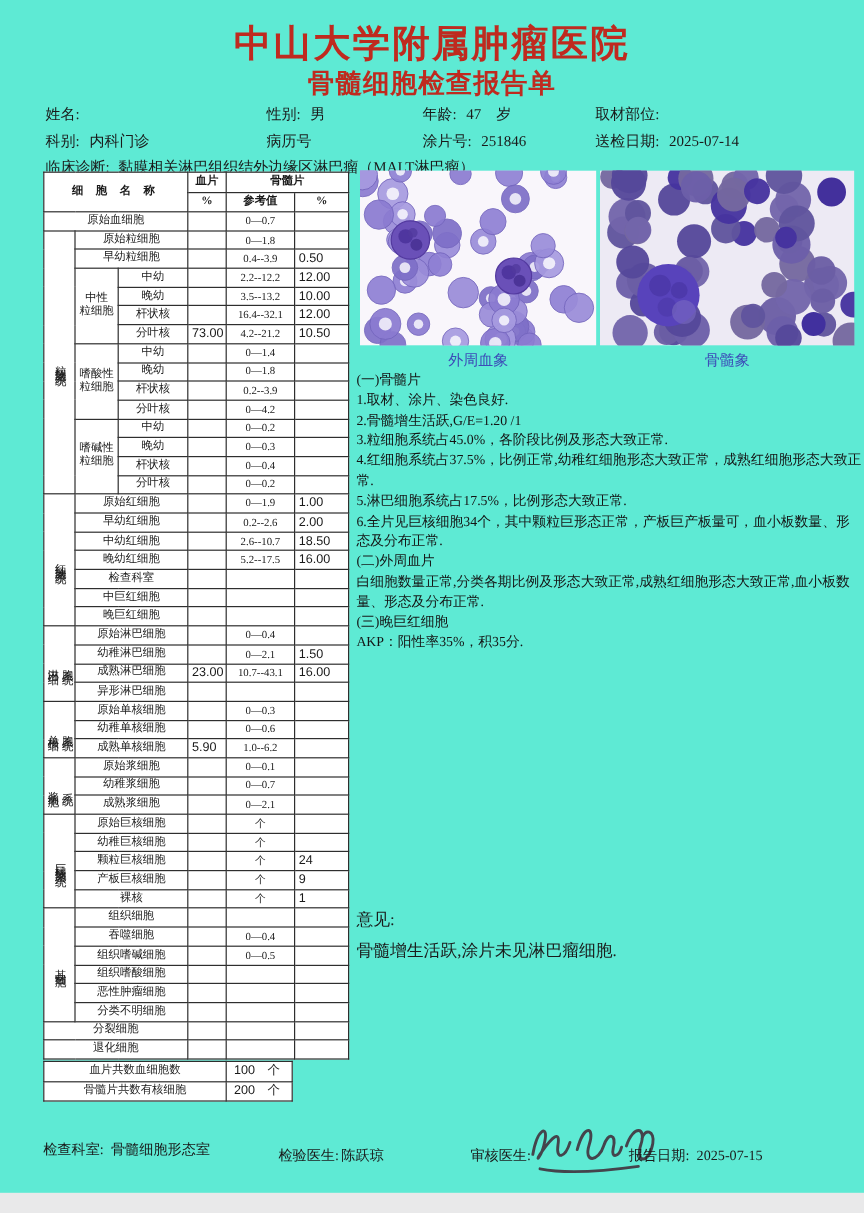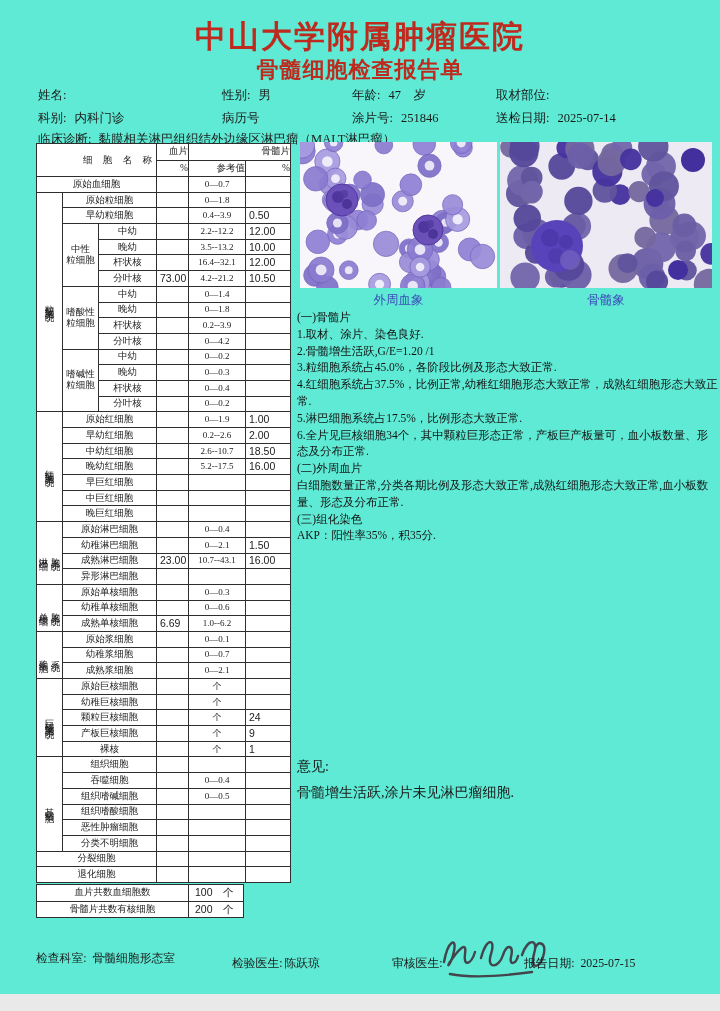--- a/index.html
+++ b/index.html
@@ -15,21 +15,21 @@
   .field{font-size:12.5px;white-space:nowrap;}
   .field .v{margin-left:8px;}
   .diag{font-size:12.5px;white-space:nowrap;}
 
   
   table{border-collapse:collapse;table-layout:fixed;background:#fff;}
   #cells-table{width:254px;}
   #cells-table th,#cells-table td,
   #summary-table td{border:1px solid #2e2e2e;padding:0;overflow:hidden;white-space:nowrap;
         text-align:center;font-size:9.5px;line-height:11px;font-weight:normal;}
-  #cells-table th{height:15.5px;font-weight:normal;text-align:right;}
+  #cells-table th{height:15.5px;font-weight:bold;}
   #cells-table td{height:14.7px;}
   #cells-table .hname{letter-spacing:4px;}
   #cells-table td.b,#cells-table td.p{font-family:"Liberation Sans","DejaVu Sans",sans-serif;
         font-size:10.5px;text-align:left;padding-left:3px;}
   #cells-table td.r{font-size:9px;}
   .vert{writing-mode:vertical-lr;text-orientation:upright;letter-spacing:2px;line-height:12px;
         margin:0 auto;font-size:9.5px;}
   td.s{font-size:9.5px;line-height:12px;white-space:normal;}
   
   #summary-table{width:207px;margin-top:-1px;}
@@ -230,21 +230,21 @@
           <td class="r">2.6--10.7</td>
           <td class="p">18.50</td>
         </tr>
         <tr>
           <td colspan="2" class="n">晚幼红细胞</td>
           <td class="b"></td>
           <td class="r">5.2--17.5</td>
           <td class="p">16.00</td>
         </tr>
         <tr>
-          <td colspan="2" class="n">早巨红细胞</td>
+          <td colspan="2" class="n">检查科室</td>
           <td class="b"></td>
           <td class="r"></td>
           <td class="p"></td>
         </tr>
         <tr>
           <td colspan="2" class="n">中巨红细胞</td>
           <td class="b"></td>
           <td class="r"></td>
           <td class="p"></td>
         </tr>
@@ -291,21 +291,21 @@
           <td class="p"></td>
         </tr>
         <tr>
           <td colspan="2" class="n">幼稚单核细胞</td>
           <td class="b"></td>
           <td class="r">0—0.6</td>
           <td class="p"></td>
         </tr>
         <tr>
           <td colspan="2" class="n">成熟单核细胞</td>
-          <td class="b">6.69</td>
+          <td class="b">5.90</td>
           <td class="r">1.0--6.2</td>
           <td class="p"></td>
         </tr>
         <tr>
           <td rowspan="3" class="g">
             <div class="vert">浆细胞<br>系统</div>
           </td>
           <td colspan="2" class="n">原始浆细胞</td>
           <td class="b"></td>
           <td class="r">0—0.1</td>
@@ -587,21 +587,21 @@
   <div class="abs findings" style="left:297px;top:309px;">
       <div>(一)骨髓片</div>
       <div>1.取材、涂片、染色良好.</div>
       <div>2.骨髓增生活跃,G/E=1.20 /1</div>
       <div>3.粒细胞系统占45.0%，各阶段比例及形态大致正常.</div>
       <div>4.红细胞系统占37.5%，比例正常,幼稚红细胞形态大致正常，成熟红细胞形态大致正常.</div>
       <div>5.淋巴细胞系统占17.5%，比例形态大致正常.</div>
       <div>6.全片见巨核细胞34个，其中颗粒巨形态正常，产板巨产板量可，血小板数量、形态及分布正常.</div>
       <div>(二)外周血片</div>
       <div>白细胞数量正常,分类各期比例及形态大致正常,成熟红细胞形态大致正常,血小板数量、形态及分布正常.</div>
-      <div>(三)组化染色</div>
+      <div>(三)晚巨红细胞</div>
       <div>AKP：阳性率35%，积35分.</div>
     </div>
 
   <div class="abs opinion-label" style="left:297px;top:758px;">意见:</div>
   <div class="abs opinion-text" style="left:297px;top:784px;">骨髓增生活跃,涂片未见淋巴瘤细胞.</div>
 
   <div class="abs foot" style="left:36px;top:951px;">
     <span>检查科室:</span><span class="v">骨髓细胞形态室</span>
   </div>
   <div class="abs dept-sub" style="left:96px;top:971px;">(2号楼6楼)</div>

